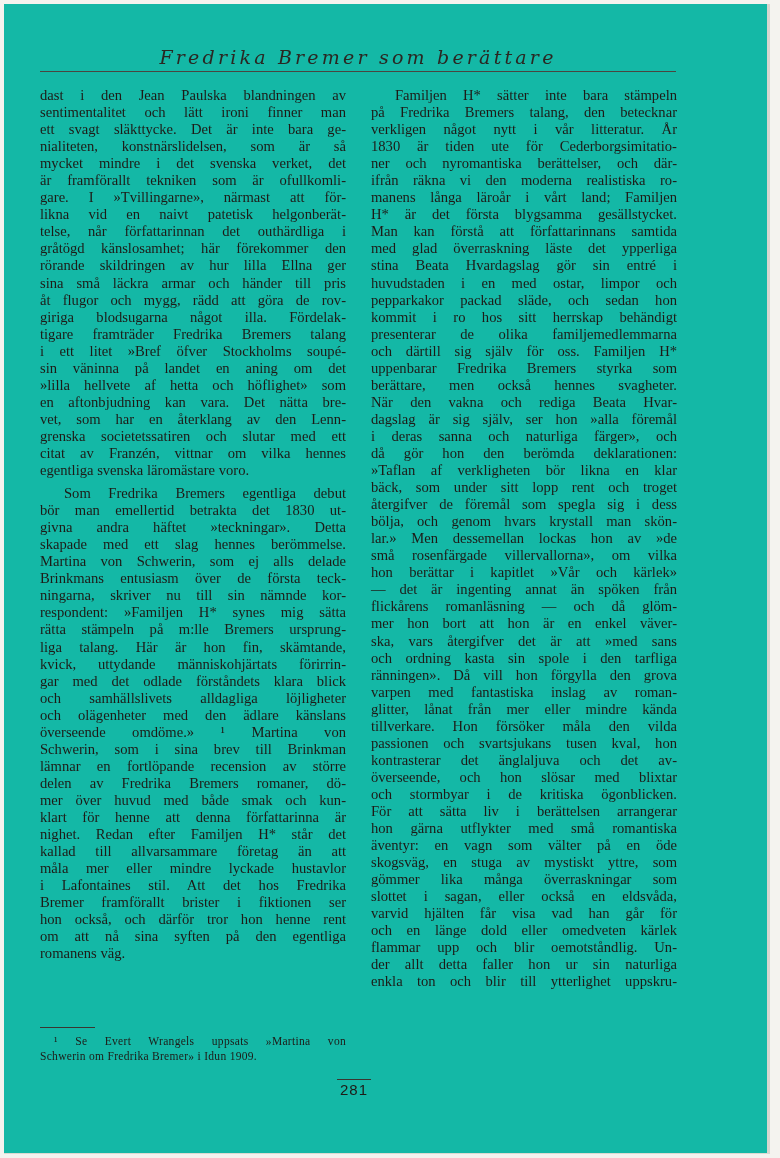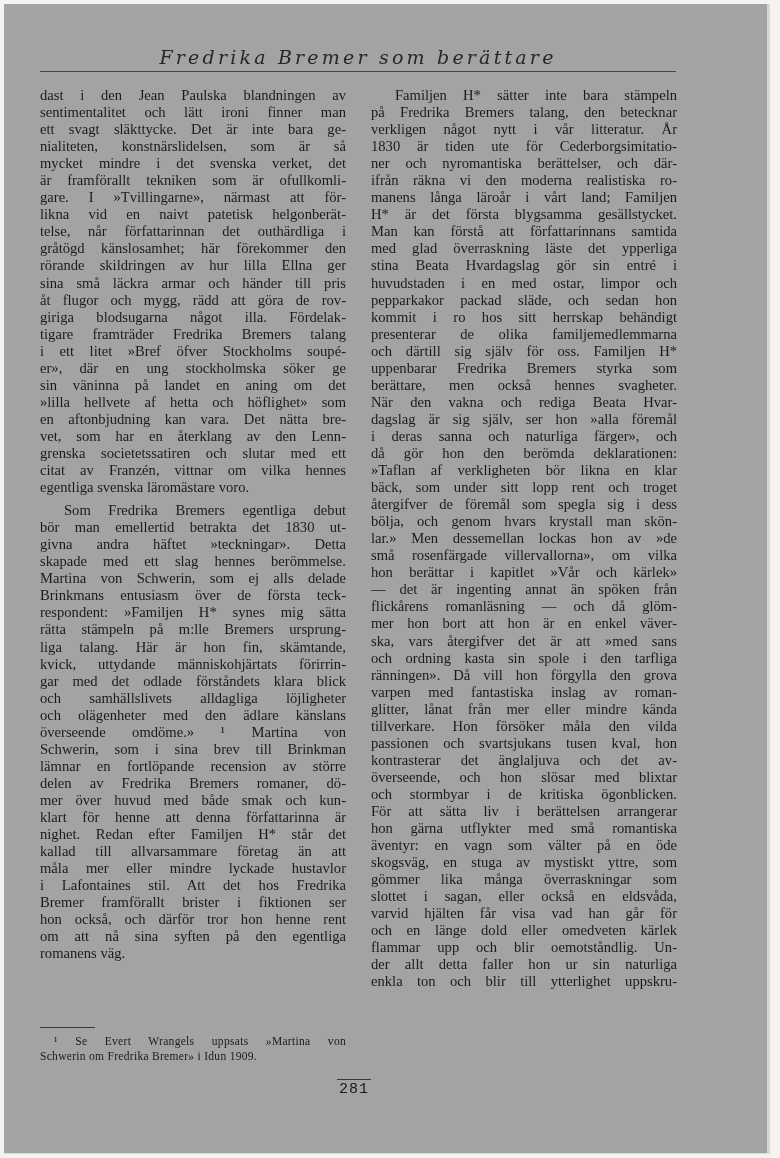--- a/index.html
+++ b/index.html
@@ -4,21 +4,21 @@
 <style>
   html, body { margin: 0; padding: 0; }
   body {
     width: 780px; height: 1158px; overflow: hidden;
     background: #f4f3ef;
     font-family: "DejaVu Serif", "Liberation Serif", serif;
   }
   .page {
     position: absolute; left: 4px; top: 4px;
     width: 766px; height: 1150px;
-    background: #a3a3a3;
+    background: #14b8a6;
     border-right: 3px solid #d8d6cf;
     border-bottom: 1px solid #dcdad2;
     box-sizing: border-box;
   }
   .running-head {
     position: absolute; left: 36px; top: 42px; width: 636px;
     text-align: center;
     font-family: "DejaVu Serif", "Liberation Serif", serif;
     font-style: italic;
     font-size: 19px; letter-spacing: 3.2px;
@@ -52,21 +52,21 @@
     letter-spacing: 0.3px;
   }
   .footnote .line.indent { padding-left: 14px; }
   .page-num-rule {
     position: absolute; left: 333px; top: 1075px; width: 34px;
     border-top: 1px solid #3a3630;
   }
   .page-num {
     position: absolute; left: 330px; top: 1077px; width: 40px;
     text-align: center;
-    font-family: Liberation Mono, monospace;
+    font-family: Liberation Sans, sans-serif;
     font-size: 15px; color: #1e1b17; letter-spacing: 1px;
   }
 </style>
 </head>
 <body>
 
 <div class="page">
   <div class="running-head">Fredrika Bremer som berättare</div>
   <div class="head-rule"></div>
 
@@ -80,34 +80,34 @@
       <span class="line">gare. I »Tvillingarne», närmast att för-</span>
       <span class="line">likna vid en naivt patetisk helgonberät-</span>
       <span class="line">telse, når författarinnan det outhärdliga i</span>
       <span class="line">gråtögd känslosamhet; här förekommer den</span>
       <span class="line">rörande skildringen av hur lilla Ellna ger</span>
       <span class="line">sina små läckra armar och händer till pris</span>
       <span class="line">åt flugor och mygg, rädd att göra de rov-</span>
       <span class="line">giriga blodsugarna något illa. Fördelak-</span>
       <span class="line">tigare framträder Fredrika Bremers talang</span>
       <span class="line">i ett litet »Bref öfver Stockholms soupé-</span>
-      <span class="line">er», där en ung stockholmska söker ge</span>
       <span class="line">sin väninna på landet en aning om det</span>
       <span class="line">»lilla hellvete af hetta och höflighet» som</span>
       <span class="line">en aftonbjudning kan vara. Det nätta bre-</span>
       <span class="line">vet, som har en återklang av den Lenn-</span>
       <span class="line">grenska societetssatiren och slutar med ett</span>
       <span class="line">citat av Franzén, vittnar om vilka hennes</span>
       <span class="line last">egentliga svenska läromästare voro.</span>
       <span class="line indent" style="margin-top: 6px;">Som Fredrika Bremers egentliga debut</span>
       <span class="line">bör man emellertid betrakta det 1830 ut-</span>
       <span class="line">givna andra häftet »teckningar». Detta</span>
       <span class="line">skapade med ett slag hennes berömmelse.</span>
       <span class="line">Martina von Schwerin, som ej alls delade</span>
       <span class="line">Brinkmans entusiasm över de första teck-</span>
+      <span class="line">ningarna, skriver nu till sin nämnde kor-</span>
       <span class="line">respondent: »Familjen H* synes mig sätta</span>
       <span class="line">rätta stämpeln på m:lle Bremers ursprung-</span>
       <span class="line">liga talang. Här är hon fin, skämtande,</span>
       <span class="line">kvick, uttydande människohjärtats förirrin-</span>
       <span class="line">gar med det odlade förståndets klara blick</span>
       <span class="line">och samhällslivets alldagliga löjligheter</span>
       <span class="line">och olägenheter med den ädlare känslans</span>
       <span class="line">överseende omdöme.» ¹ Martina von</span>
       <span class="line">Schwerin, som i sina brev till Brinkman</span>
       <span class="line">lämnar en fortlöpande recension av större</span>

